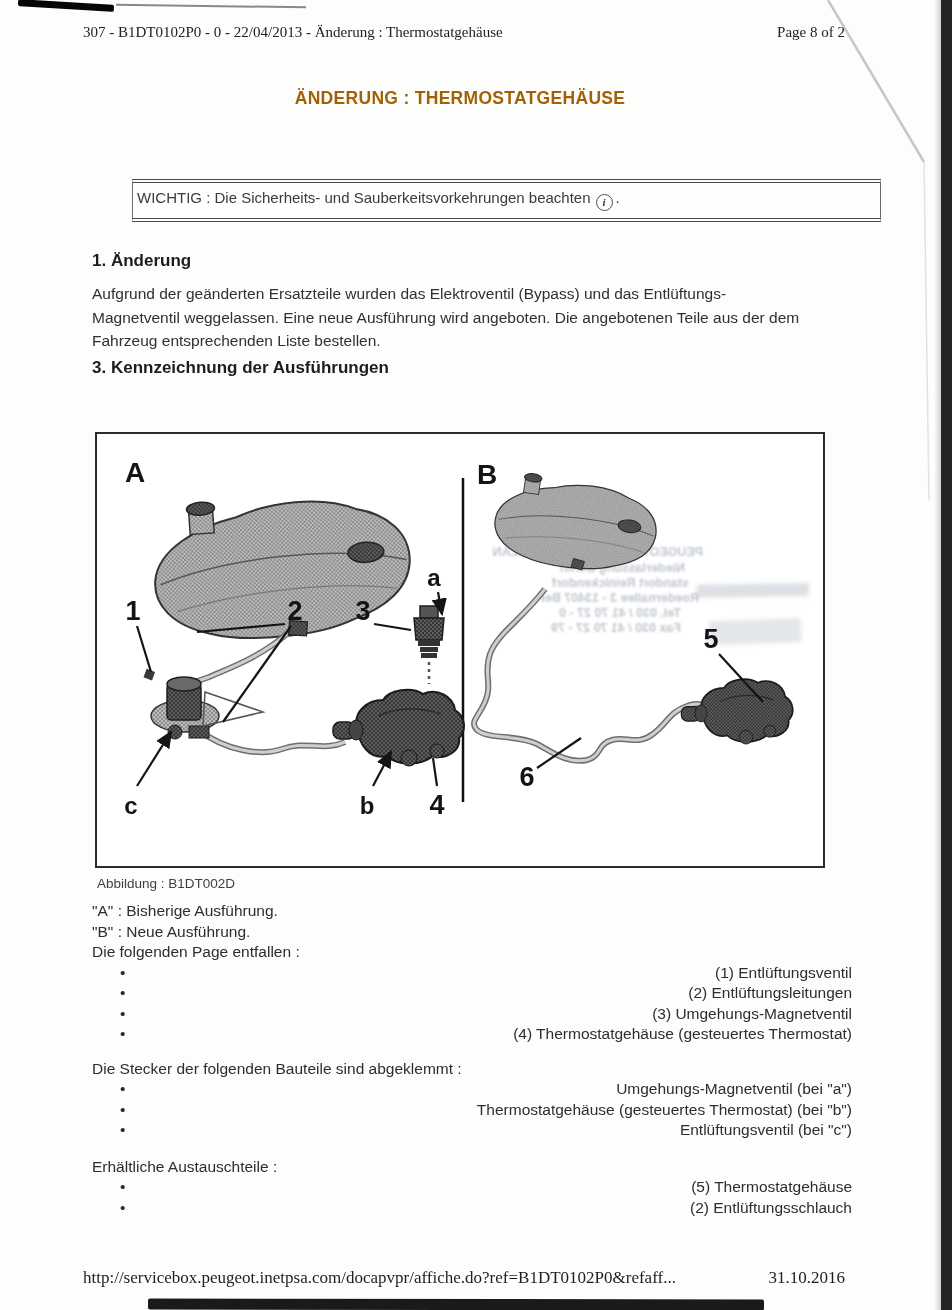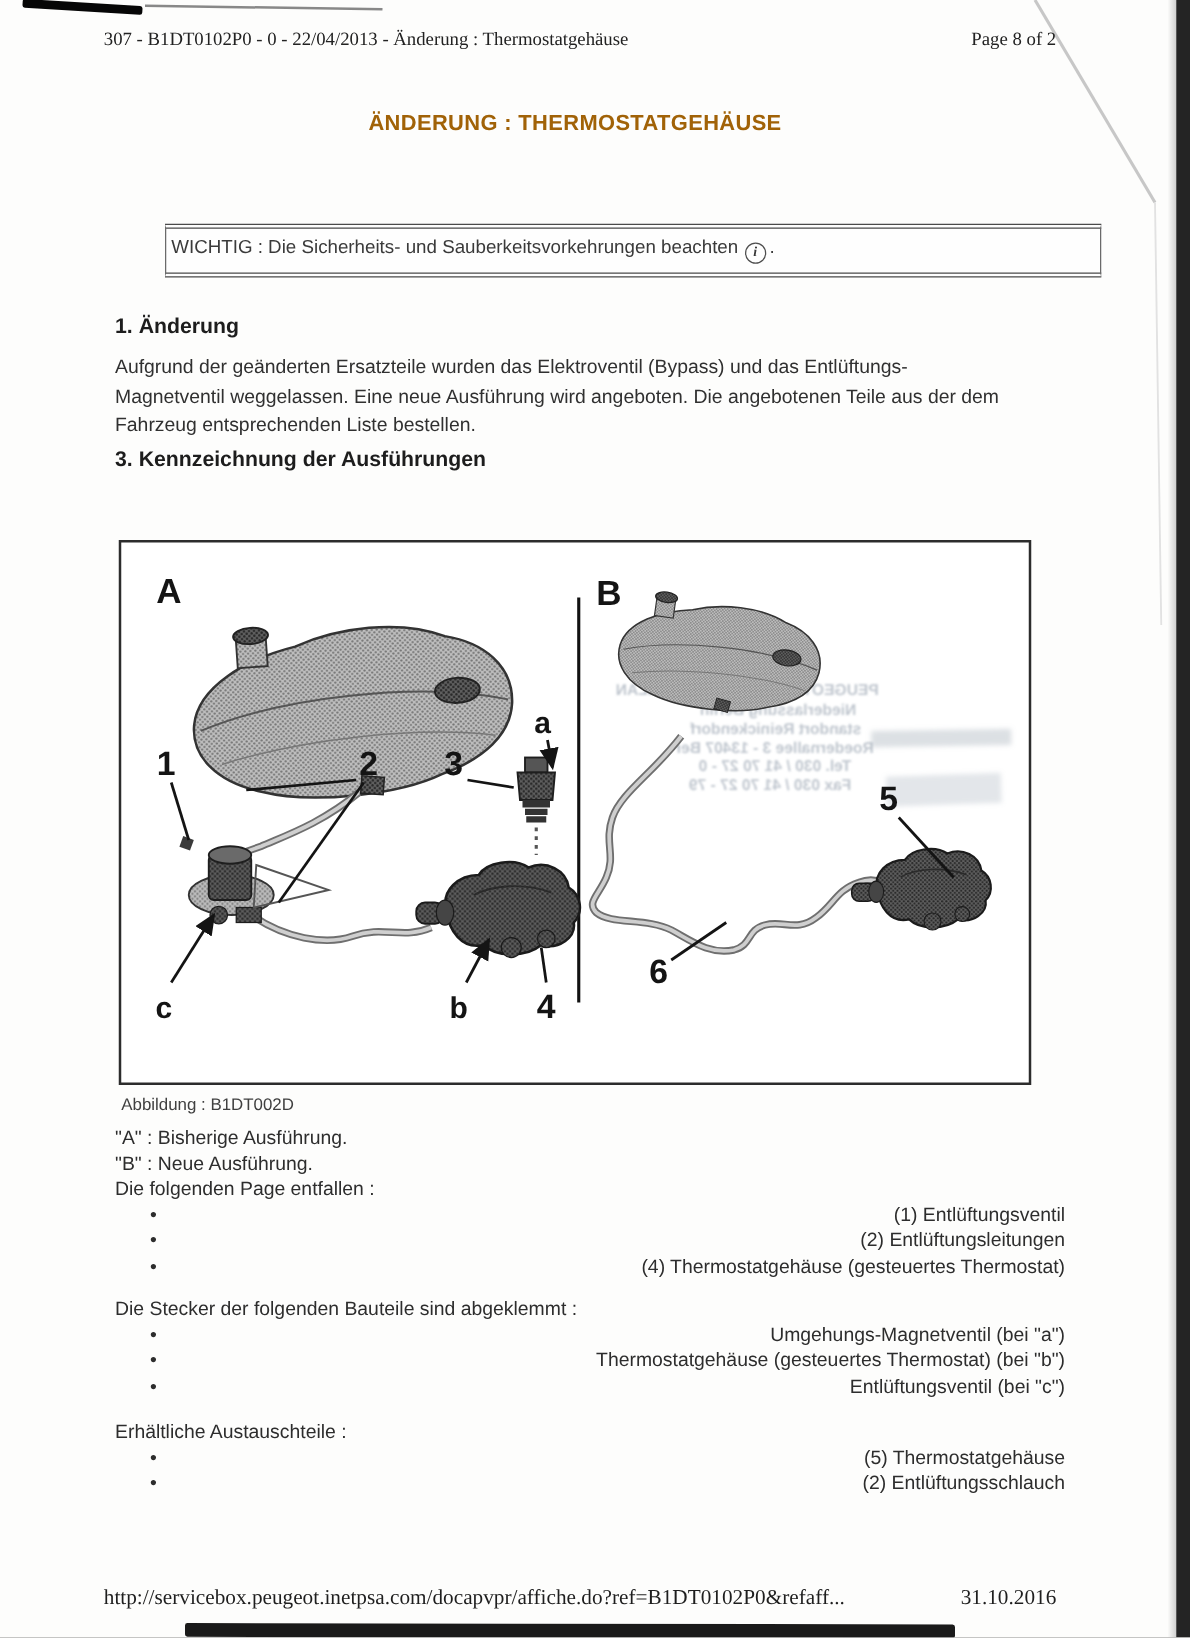--- a/index.html
+++ b/index.html
@@ -199,20 +199,21 @@
 
   <div class="abs figcap">Abbildung : B1DT002D</div>
 
   <div class="abs legend">
     <p>"A" : Bisherige Ausführung.</p>
     <p>"B" : Neue Ausführung.</p>
     <p>Die folgenden Page entfallen :</p>
     <ul>
       <li>(1) Entlüftungsventil</li>
       <li>(2) Entlüftungsleitungen</li>
+      <li>(3) Umgehungs-Magnetventil</li>
       <li>(4) Thermostatgehäuse (gesteuertes Thermostat)</li>
     </ul>
     <p class="gap1">Die Stecker der folgenden Bauteile sind abgeklemmt :</p>
     <ul>
       <li>Umgehungs-Magnetventil (bei "a")</li>
       <li>Thermostatgehäuse (gesteuertes Thermostat) (bei "b")</li>
       <li>Entlüftungsventil (bei "c")</li>
     </ul>
     <p class="gap2">Erhältliche Austauschteile :</p>
     <ul>

